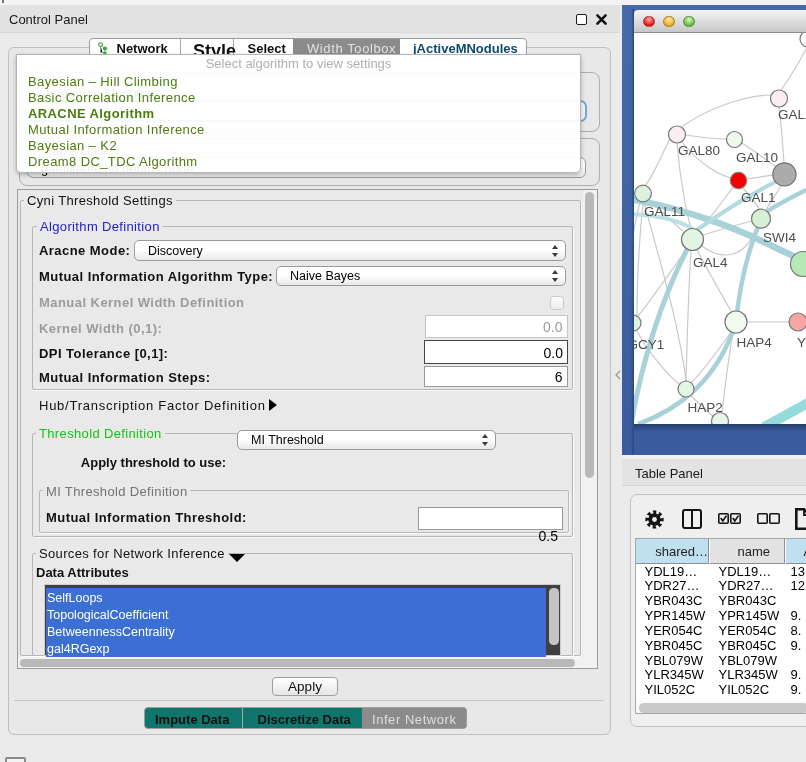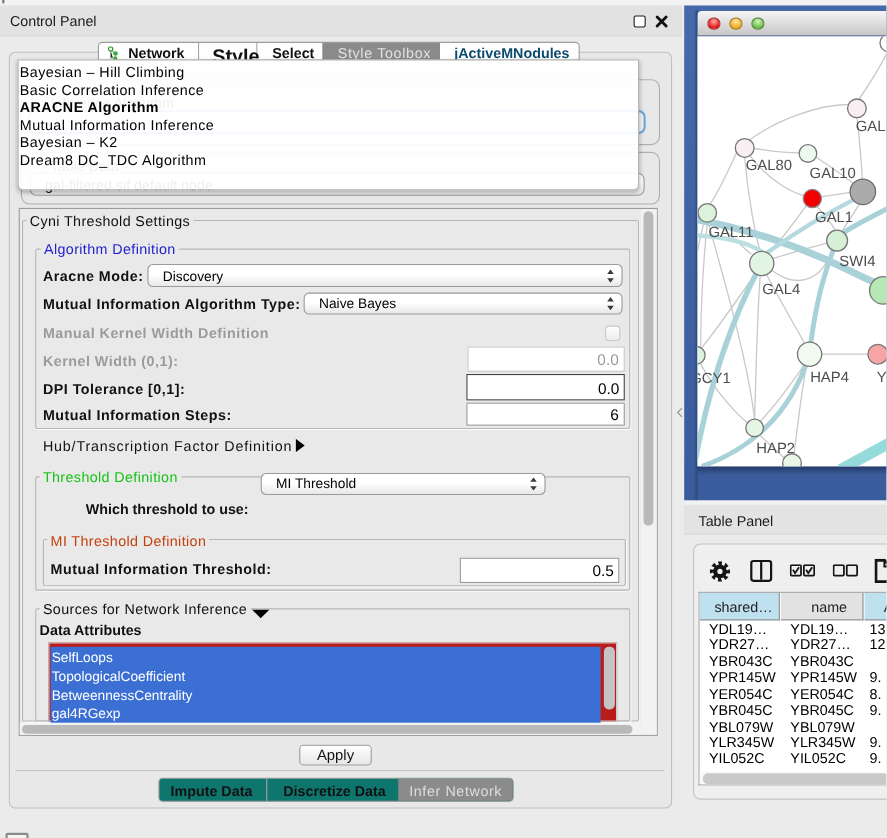--- a/index.html
+++ b/index.html
@@ -45,21 +45,21 @@
   <div class="abs" style="left:203px;top:0;width:107px;height:17px;background:#8b8b8b"></div>
   <svg class="abs" style="left:8px;top:2.5px" width="10" height="13" viewBox="0 0 10 13">
       <path d="M2.6 4.2 L2.6 10.6 L4.6 10.6 M3.4 3.9 L5.6 5.6" stroke="#9a9a9a" stroke-width="1"></path>
       <circle cx="2.6" cy="2.6" r="1.9" fill="#fff" stroke="#2e9e2e" stroke-width="1.1"></circle>
       <circle cx="7" cy="6.6" r="2.1" fill="#3aaa3a"></circle>
       <circle cx="6.8" cy="11" r="1.8" fill="#3aaa3a"></circle>
     </svg>
   <div class="abs bold" style="left:26.5px;top:1.5px;font-size:13px">Network</div>
   <div class="abs bold" style="left:103px;top:1.5px;font-size:18px">Style</div>
   <div class="abs bold" style="left:157.5px;top:1.5px;font-size:13px">Select</div>
-  <div class="abs" style="left:217px;top:1.5px;font-size:13px;color:#e2e2e2;letter-spacing:0.6px">Style Toolbox</div>
+  <div class="abs" style="left:217px;top:1.5px;font-size:13px;color:#e2e2e2;letter-spacing:0.6px">Width Toolbox</div>
   <div class="abs bold" style="left:323px;top:1.5px;font-size:13px;color:#0c4a6e">jActiveMNodules</div>
 </div>
 
 <div class="abs" style="left:17px;top:189px;width:581px;height:480px;background:#e9e9e9;border:1px solid #9b9b9b"></div>
 
 <div class="abs" style="left:583px;top:190px;width:14px;height:478px;background:#f2f2f2"></div>
 <div class="abs" style="left:584.5px;top:192px;width:9px;height:286px;background:#b9b9b9;border-radius:4.5px"></div>
 
 <div class="abs" style="left:18px;top:657px;width:565px;height:11px;background:#f2f2f2"></div>
 <div class="abs" style="left:20px;top:658.5px;width:555px;height:8.5px;background:#b9b9b9;border-radius:4px"></div>
@@ -89,38 +89,38 @@
 <div class="rlabel" style="left:39px;top:370px">Mutual Information Steps:</div>
 <div class="field" style="left:424px;top:366px;width:143.5px;height:21px;padding-top:2px">6</div>
 
 <div class="abs" style="left:39px;top:397.5px;font-size:13px;letter-spacing:0.75px">Hub/Transcription Factor Definition</div>
 <svg class="abs" style="left:268px;top:399px" width="10" height="12" viewBox="0 0 10 12">
     <path d="M1 0 L9 6 L1 12 Z" fill="#000"></path>
   </svg>
 
 <div class="gbox" style="left:32px;top:433px;width:541px;height:104px"></div>
 <div class="glabel" style="left:36px;top:426px;color:#15c215">Threshold Definition</div>
-<div class="abs bold" style="left:40px;top:455px;width:186px;text-align:right;font-size:13px">Which threshold to use:</div>
+<div class="abs bold" style="left:40px;top:455px;width:186px;text-align:right;font-size:13px">Apply threshold to use:</div>
 <div class="combo" style="left:237px;top:430px;width:259px;height:20px">
     <span class="tx" style="top:2px">MI Threshold</span>
     <span class="ar"></span>
   </div>
 
 <div class="gbox" style="left:39px;top:490px;width:530px;height:43px"></div>
-<div class="glabel" style="left:43px;top:483.5px;color:#c2410c">MI Threshold Definition</div>
+<div class="glabel" style="left:43px;top:483.5px;color:#737373">MI Threshold Definition</div>
 <div class="rlabel" style="left:46px;top:510px">Mutual Information Threshold:</div>
-<div class="field" style="left:418px;top:507px;width:145px;height:23px;padding-top:3px">0.5</div>
+<div class="field" style="left:418px;top:507px;width:145px;height:23px;padding-top:20px">0.5</div>
 
 <div class="gbox" style="left:32px;top:552.5px;width:541px;height:103.5px"></div>
 <div class="glabel" style="left:36px;top:546px;color:#111;font-weight:normal">Sources for Network Inference</div>
 <svg class="abs" style="left:229px;top:553.5px" width="16" height="8" viewBox="0 0 16 8">
     <path d="M0 0 L16 0 L8 8 Z" fill="#000"></path>
   </svg>
 <div class="abs bold" style="left:36px;top:565px">Data Attributes</div>
-<div class="abs" style="left:44px;top:584px;width:517px;height:72px;background:#b91c1c;border:1px solid #cdcdcd">
+<div class="abs" style="left:44px;top:584px;width:517px;height:72px;background:#404040;border:1px solid #cdcdcd">
   <div class="abs" style="left:0.5px;top:3px;width:500px;height:69px;background:#3b6fd4"></div>
   <div class="abs" style="left:2px;top:4.5px;color:#fff;font-size:12.5px;line-height:17.2px">SelfLoops<br>TopologicalCoefficient<br>BetweennessCentrality<br>gal4RGexp</div>
   <div class="abs" style="left:504px;top:3px;width:9.5px;height:57px;background:#c4c4c4;border-radius:4.5px"></div>
 </div>
 
 <div class="abs" style="left:272px;top:677px;width:66px;height:19px;background:linear-gradient(#fff,#e6e6e6);border:1px solid #9f9f9f;border-radius:4px;text-align:center;font-size:13.5px;padding-top:1px">Apply</div>
 <div class="abs" style="left:14px;top:700px;width:590px;height:1px;background:#c6c6c6"></div>
 
 <div class="abs" style="left:144px;top:707px;width:323px;height:22px;background:#0f766e;border:1px solid #9d9d9d;border-radius:4px;overflow:hidden">
   <div class="abs" style="left:97px;top:0;width:1px;height:22px;background:#a8a8a8"></div>
@@ -128,21 +128,22 @@
   <div class="abs bold" style="left:10px;top:4px;font-size:13px">Impute Data</div>
   <div class="abs bold" style="left:112.5px;top:4px;font-size:13px">Discretize Data</div>
   <div class="abs" style="left:227px;top:4px;font-size:13px;color:#dedede;letter-spacing:0.55px">Infer Network</div>
 </div>
 
 <svg class="abs" style="left:615px;top:370px" width="6" height="10" viewBox="0 0 6 10">
     <path d="M5 1 L1 5 L5 9" stroke="#999" stroke-width="1.2" fill="none"></path>
   </svg>
 
 <div class="abs" style="left:16px;top:54px;width:565px;height:118.5px;background:rgba(255,255,255,0.935);border:1px solid #b5b5b5;border-radius:0 0 5px 5px;box-shadow:0 2px 4px rgba(0,0,0,0.25)">
-  <div style="font-size:13px;line-height:16.1px;padding-left:1px;color:#000000;padding-top:3px;letter-spacing:0.4px">Bayesian – Hill Climbing<br>Basic Correlation Inference<br><b>ARACNE Algorithm</b><br>Mutual Information Inference<br>Bayesian – K2<br>Dream8 DC_TDC Algorithm</div>
+  <div style="text-align:center;color:#b0b0b0;font-size:13px;padding-top:1px">Select algorithm to view settings</div>
+  <div style="font-size:13px;line-height:16.1px;padding-left:11px;color:#4d7c0f;padding-top:3px;letter-spacing:0.4px">Bayesian – Hill Climbing<br>Basic Correlation Inference<br><b>ARACNE Algorithm</b><br>Mutual Information Inference<br>Bayesian – K2<br>Dream8 DC_TDC Algorithm</div>
 </div>
 
 <div class="abs" style="left:622px;top:5px;width:184px;height:450px;background:linear-gradient(#4669a9,#3a5c9c)"></div>
 <div class="abs" style="left:630.5px;top:9px;width:3.5px;height:446px;background:linear-gradient(90deg,rgba(43,70,119,0),#2b4677)"></div>
 <div class="abs" style="left:634px;top:424px;width:172px;height:8px;background:linear-gradient(rgba(15,25,55,0.5),rgba(20,30,60,0))"></div>
 
 <div class="abs" style="left:634px;top:10px;width:172px;height:23px;background:linear-gradient(#f5f5f5,#c7c7c7);border-bottom:1px solid #8e8e8e;border-radius:4px 0 0 0"></div>
 <div class="abs" style="left:643px;top:15.5px;width:11.5px;height:11.5px;border-radius:50%;background:radial-gradient(circle at 50% 28%,#ffb0b0,#ec2222 62%,#c00000);border:1px solid #a33"></div>
 <div class="abs" style="left:663px;top:15.5px;width:11.5px;height:11.5px;border-radius:50%;background:radial-gradient(circle at 50% 28%,#ffeab2,#f2b32a 62%,#cd8800);border:1px solid #a87a20"></div>
 <div class="abs" style="left:683px;top:15.5px;width:11.5px;height:11.5px;border-radius:50%;background:radial-gradient(circle at 50% 28%,#d8f5c0,#74c454 62%,#448a2e);border:1px solid #55883d"></div>
@@ -242,21 +243,21 @@
       <rect x="0.8" y="0.8" width="9.4" height="9.4" rx="1"></rect>
       <rect x="12.8" y="0.8" width="9.4" height="9.4" rx="1"></rect>
     </g>
   </svg>
 <svg class="abs" style="left:795px;top:508px" width="16" height="22" viewBox="0 0 16 22">
     <path d="M1.3 1.3 H9 L14.7 7 V20.7 H1.3 Z" fill="none" stroke="#141414" stroke-width="2.6"></path>
     <path d="M9 1.3 V7 H14.7" fill="none" stroke="#141414" stroke-width="1.8"></path>
   </svg>
 
 <div class="abs" style="left:634.5px;top:538px;width:171.5px;height:176px;background:#fff;border:1px solid #a6a6a6;border-right:none;overflow:hidden">
-  <div class="abs" style="left:0;top:0;width:73.5px;height:25px;background:#bfe0ef;border-right:1px solid #8f8f8f;border-bottom:1px solid #8f8f8f;text-align:left;padding-top:4.5px;color:#222;text-indent:14px">shared…</div>
+  <div class="abs" style="left:0;top:0;width:73.5px;height:25px;background:#bfe0ef;border-right:1px solid #8f8f8f;border-bottom:1px solid #8f8f8f;text-align:right;padding-top:4.5px;color:#222;text-indent:14px">shared…</div>
   <div class="abs" style="left:74.5px;top:0;width:74.5px;height:25px;background:#e2e2e2;border-right:1px solid #8f8f8f;border-bottom:1px solid #8f8f8f;text-align:center;padding-top:4.5px;color:#222;text-indent:14px">name</div>
   <div class="abs" style="left:150px;top:0;width:60px;height:25px;background:#bfe0ef;border-bottom:1px solid #8f8f8f;padding-top:4.5px;padding-left:18px;color:#222">A</div>
   <div class="abs" style="left:9px;top:25.5px;line-height:14.85px;font-size:13px;color:#000">YDL19…<br>YDR27…<br>YBR043C<br>YPR145W<br>YER054C<br>YBR045C<br>YBL079W<br>YLR345W<br>YIL052C</div>
   <div class="abs" style="left:83px;top:25.5px;line-height:14.85px;font-size:13px;color:#000">YDL19…<br>YDR27…<br>YBR043C<br>YPR145W<br>YER054C<br>YBR045C<br>YBL079W<br>YLR345W<br>YIL052C</div>
   <div class="abs" style="left:155px;top:25.5px;line-height:14.85px;font-size:13px;color:#000">13<br>12<br><br>9.<br>8.<br>9.<br><br>9.<br>9.</div>
   <div class="abs" style="left:0;top:161.5px;width:172px;height:13.5px;background:#fafafa"></div>
   <div class="abs" style="left:3px;top:164px;width:169px;height:9.5px;background:#c9c9c9;border-radius:4.5px"></div>
 </div>
 
 <div class="abs" style="left:5px;top:757px;width:21px;height:16px;border:2px solid #8a8a8a;border-radius:2px;background:#f4f4f4"></div>

